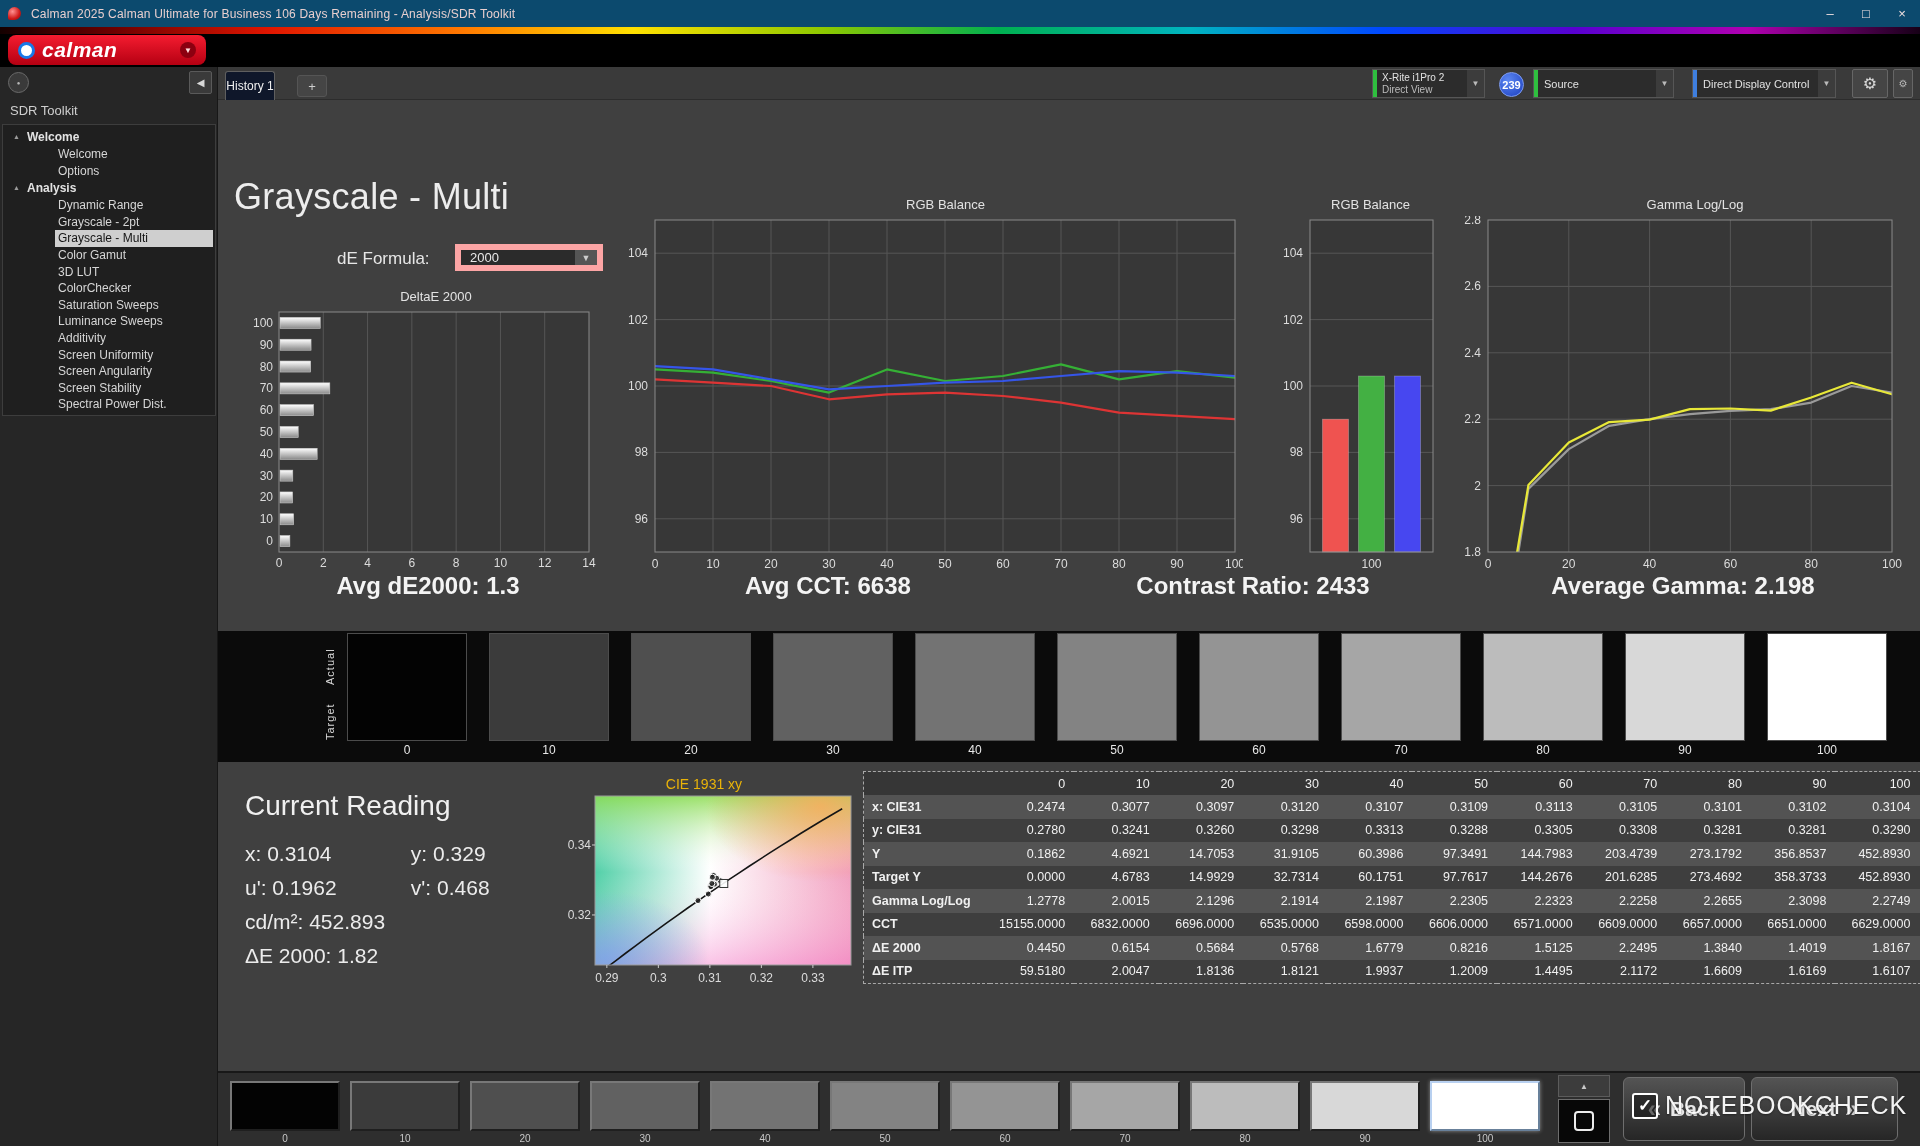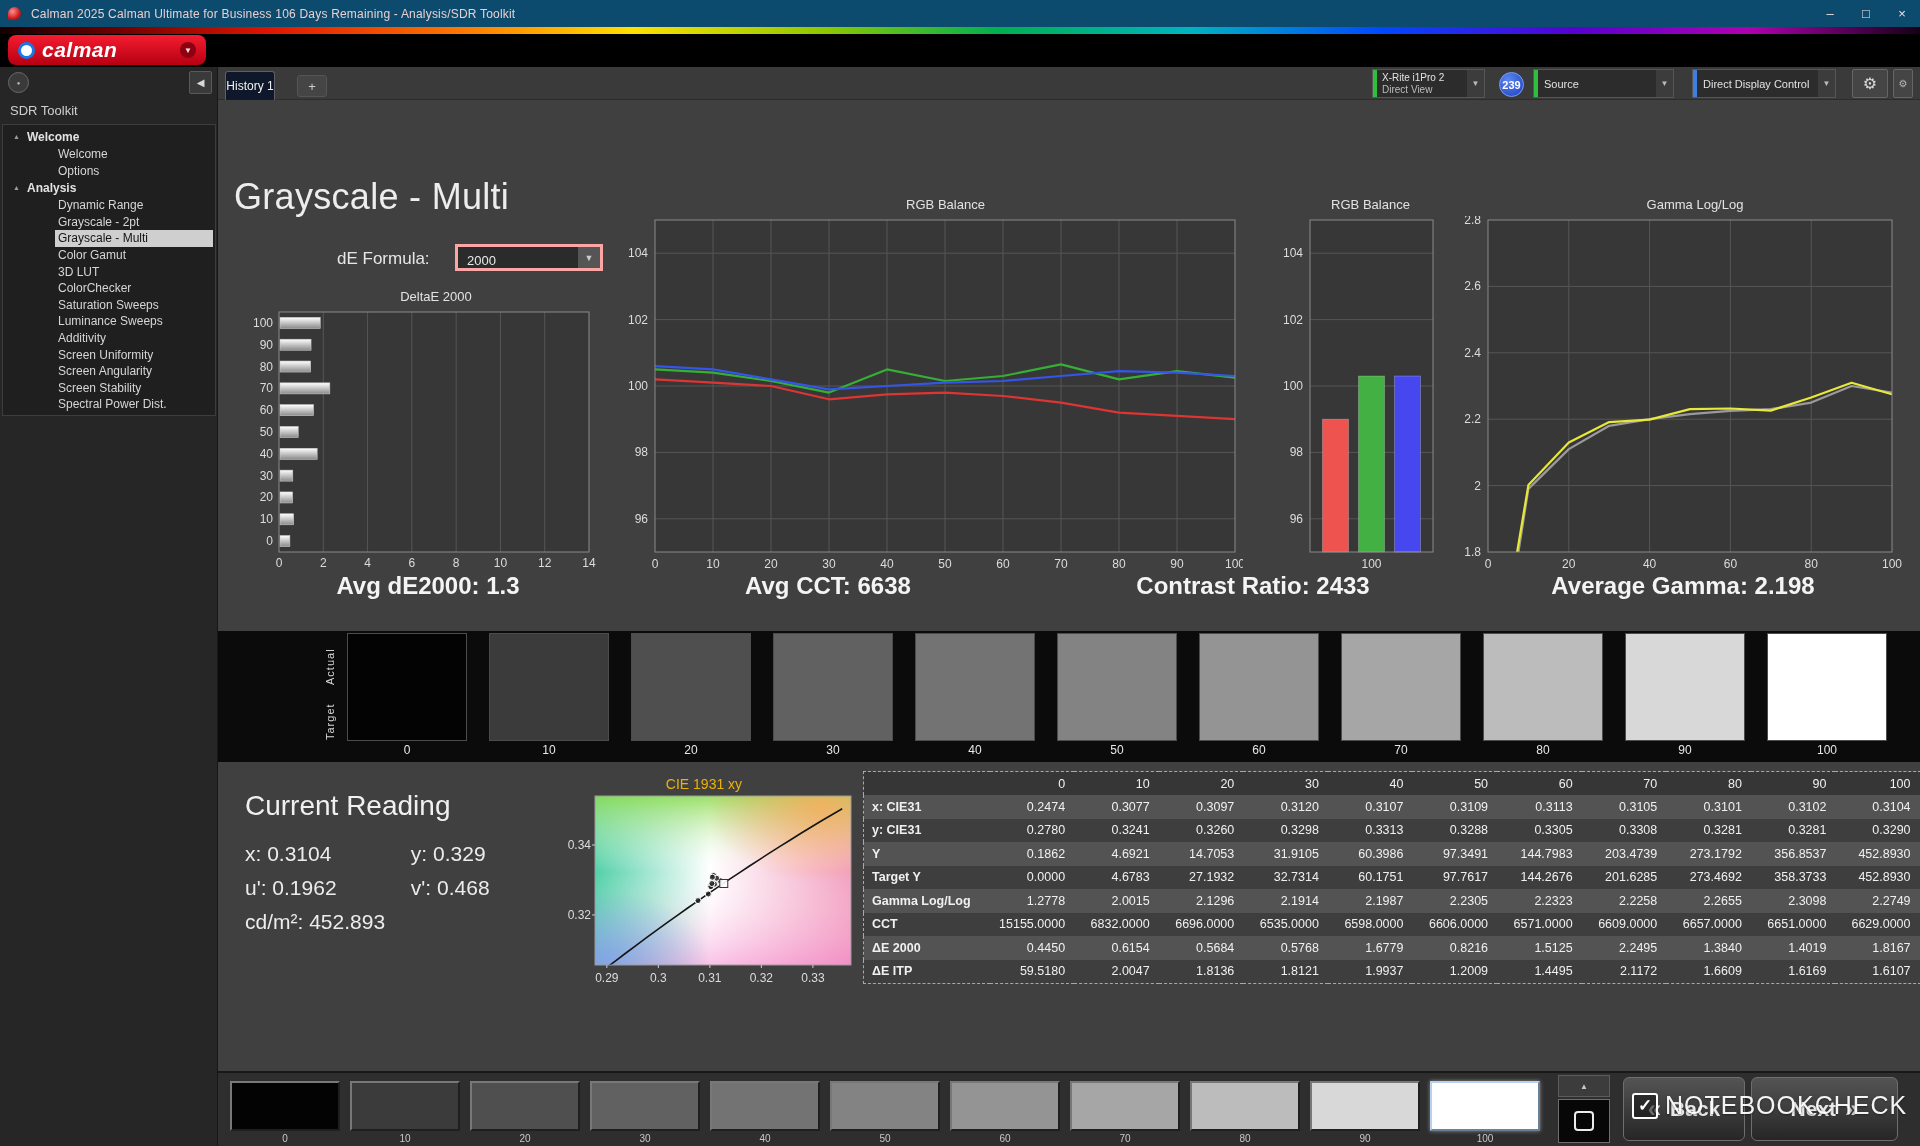--- a/index.html
+++ b/index.html
@@ -43,21 +43,21 @@
 .ctrl.meter{left:1154px;width:113px}
 .badge{position:absolute;left:1281px;top:5px;width:25px;height:25px;border-radius:50%;background:radial-gradient(circle at 35% 30%,#5b86f2,#1b3fc0);border:1px solid #7d9cf2;color:#fff;font-size:11px;font-weight:bold;display:flex;align-items:center;justify-content:center}
 .ctrl.source{left:1315px;width:141px}
 .ctrl.ddc{left:1474px;width:144px}
 .gear-btn{position:absolute;left:1634px;top:2px;width:36px;height:29px;background:#454545;border:1px solid #666;border-radius:2px;color:#d8d8d8;font-size:16px;display:flex;align-items:center;justify-content:center}
 .gear-btn.small{left:1675px;width:20px;font-size:10px;color:#b8b8b8}
 
 .main{position:absolute;left:218px;top:100px;width:1702px;height:971px;background:#404040}
 .page-title{position:absolute;left:16px;top:76px;font-size:36px;font-weight:normal;color:#ededed;letter-spacing:.3px}
 .de-label{position:absolute;left:119px;top:149px;font-size:17px;color:#e6e6e6}
-.de-select{position:absolute;left:237px;top:144px;width:148px;height:27px;background:#2b2b2b;border:3px solid #fca5a5;display:flex;align-items:flex-end}
+.de-select{position:absolute;left:237px;top:144px;width:148px;height:27px;background:#2b2b2b;border:6px solid #fca5a5;display:flex;align-items:flex-end}
 .de-value{flex:1;padding-left:9px;font-size:13px;color:#e8e8e8}
 .de-caret{width:22px;height:100%;background:#555;display:flex;align-items:center;justify-content:center;font-size:9px;color:#ccc}
 .chart{position:absolute}
 .chart-title{font-size:13px;color:#e2e2e2;text-align:center;height:20px;line-height:18px;padding-left:30px}
 svg text{font-family:"Liberation Sans",sans-serif;font-size:12px;fill:#dcdcdc}
 .stat{position:absolute;top:472px;height:32px;font-size:24px;font-weight:bold;color:#f4f4f4;text-align:center}
 
 .swatch-strip{position:absolute;left:0;top:531px;width:1702px;height:131px;background:#0b0b0b}
 .vlabel{position:absolute;left:106px;width:14px;font-size:11px;color:#d8d8d8;writing-mode:vertical-rl;transform:rotate(180deg);text-align:center;letter-spacing:1px}
 .vlabel.actual{top:8px;height:56px}
@@ -364,20 +364,21 @@
     <div class="cr-title">Current Reading</div>
     <div class="cr-line">
       <span class="cr-c1">x: 0.3104</span>
       <span>y: 0.329</span>
     </div>
     <div class="cr-line">
       <span class="cr-c1">u': 0.1962</span>
       <span>v': 0.468</span>
     </div>
     <div class="cr-line">cd/m²: 452.893</div>
+    <div class="cr-line">ΔE 2000: 1.82</div>
   </div>
 
   <div class="cie-title">CIE 1931 xy</div>
   <svg id="svg-cie" width="300" height="196">
       <defs>
         <linearGradient id="cieH">
           <stop offset="0%" stop-color="#52d0a8"></stop>
           <stop offset="45%" stop-color="#ffffff"></stop>
           <stop offset="100%" stop-color="#f2a0c0"></stop>
         </linearGradient>
@@ -505,21 +506,21 @@
           <td>144.7983</td>
           <td>203.4739</td>
           <td>273.1792</td>
           <td>356.8537</td>
           <td>452.8930</td>
         </tr>
         <tr>
           <th class="rowlab">Target Y</th>
           <td>0.0000</td>
           <td>4.6783</td>
-          <td>27.1932</td>
+          <td>14.9929</td>
           <td>32.7314</td>
           <td>60.1751</td>
           <td>97.7617</td>
           <td>144.2676</td>
           <td>201.6285</td>
           <td>273.4692</td>
           <td>358.3733</td>
           <td>452.8930</td>
         </tr>
         <tr>

